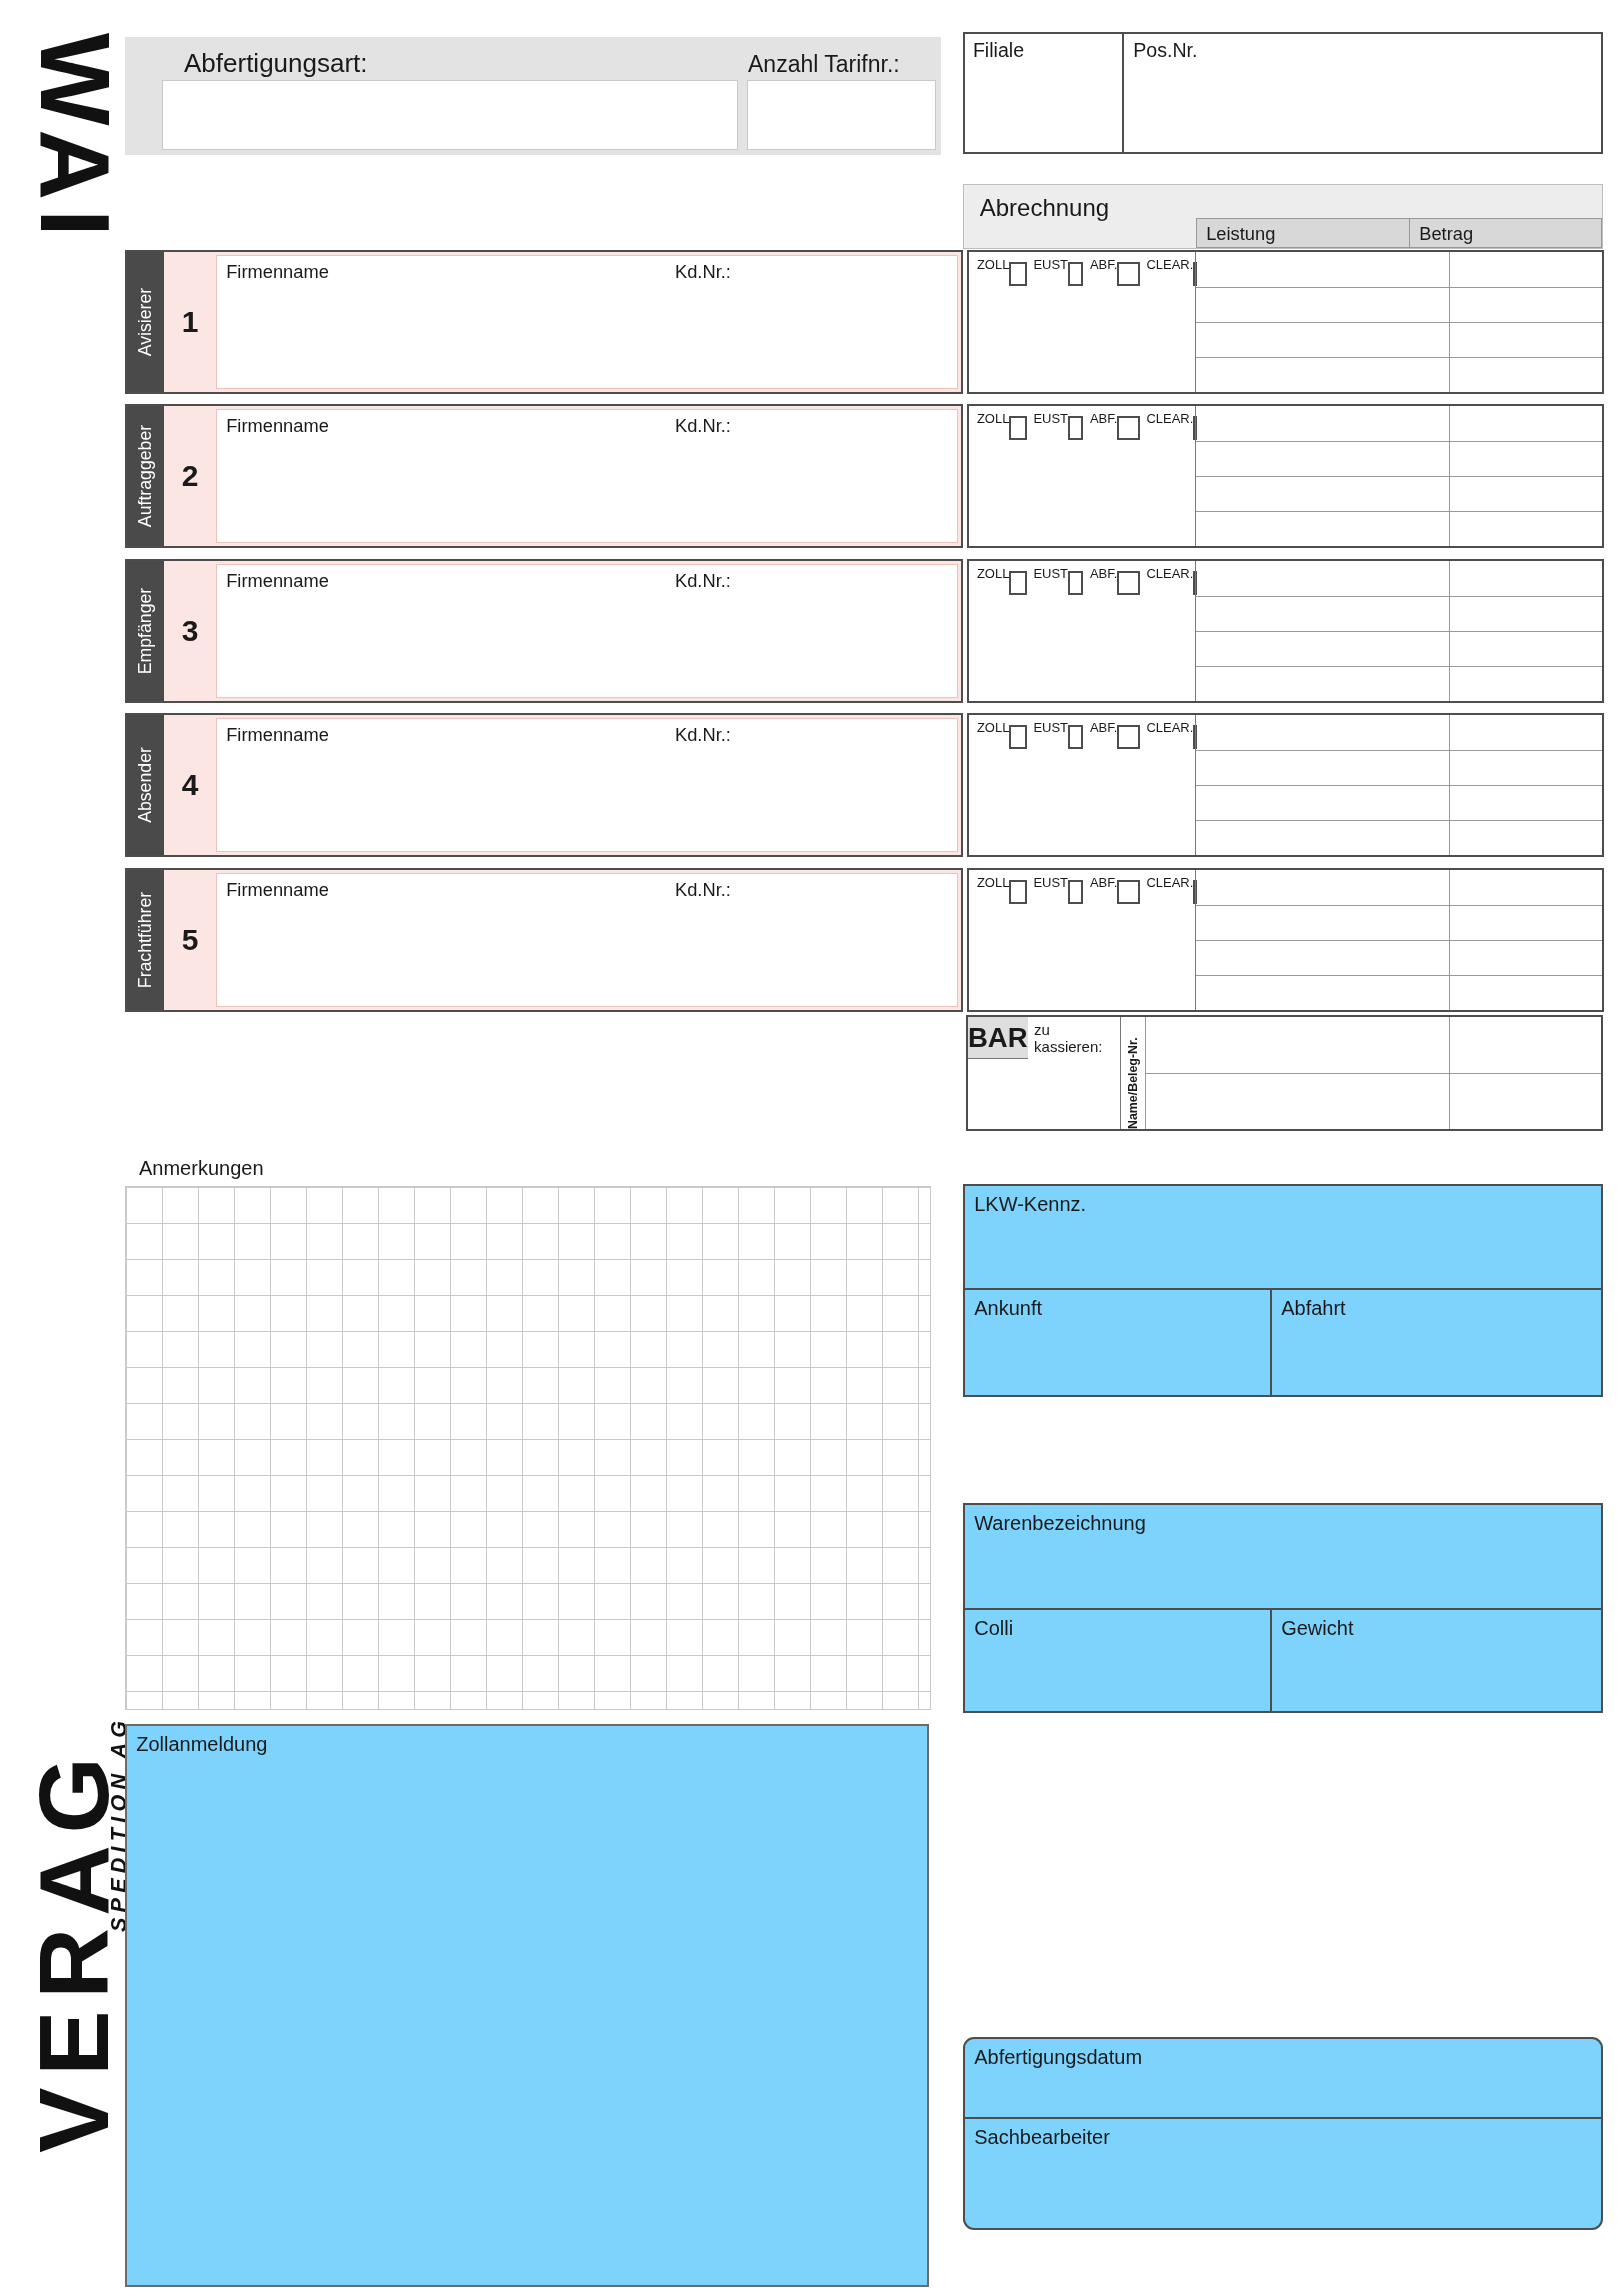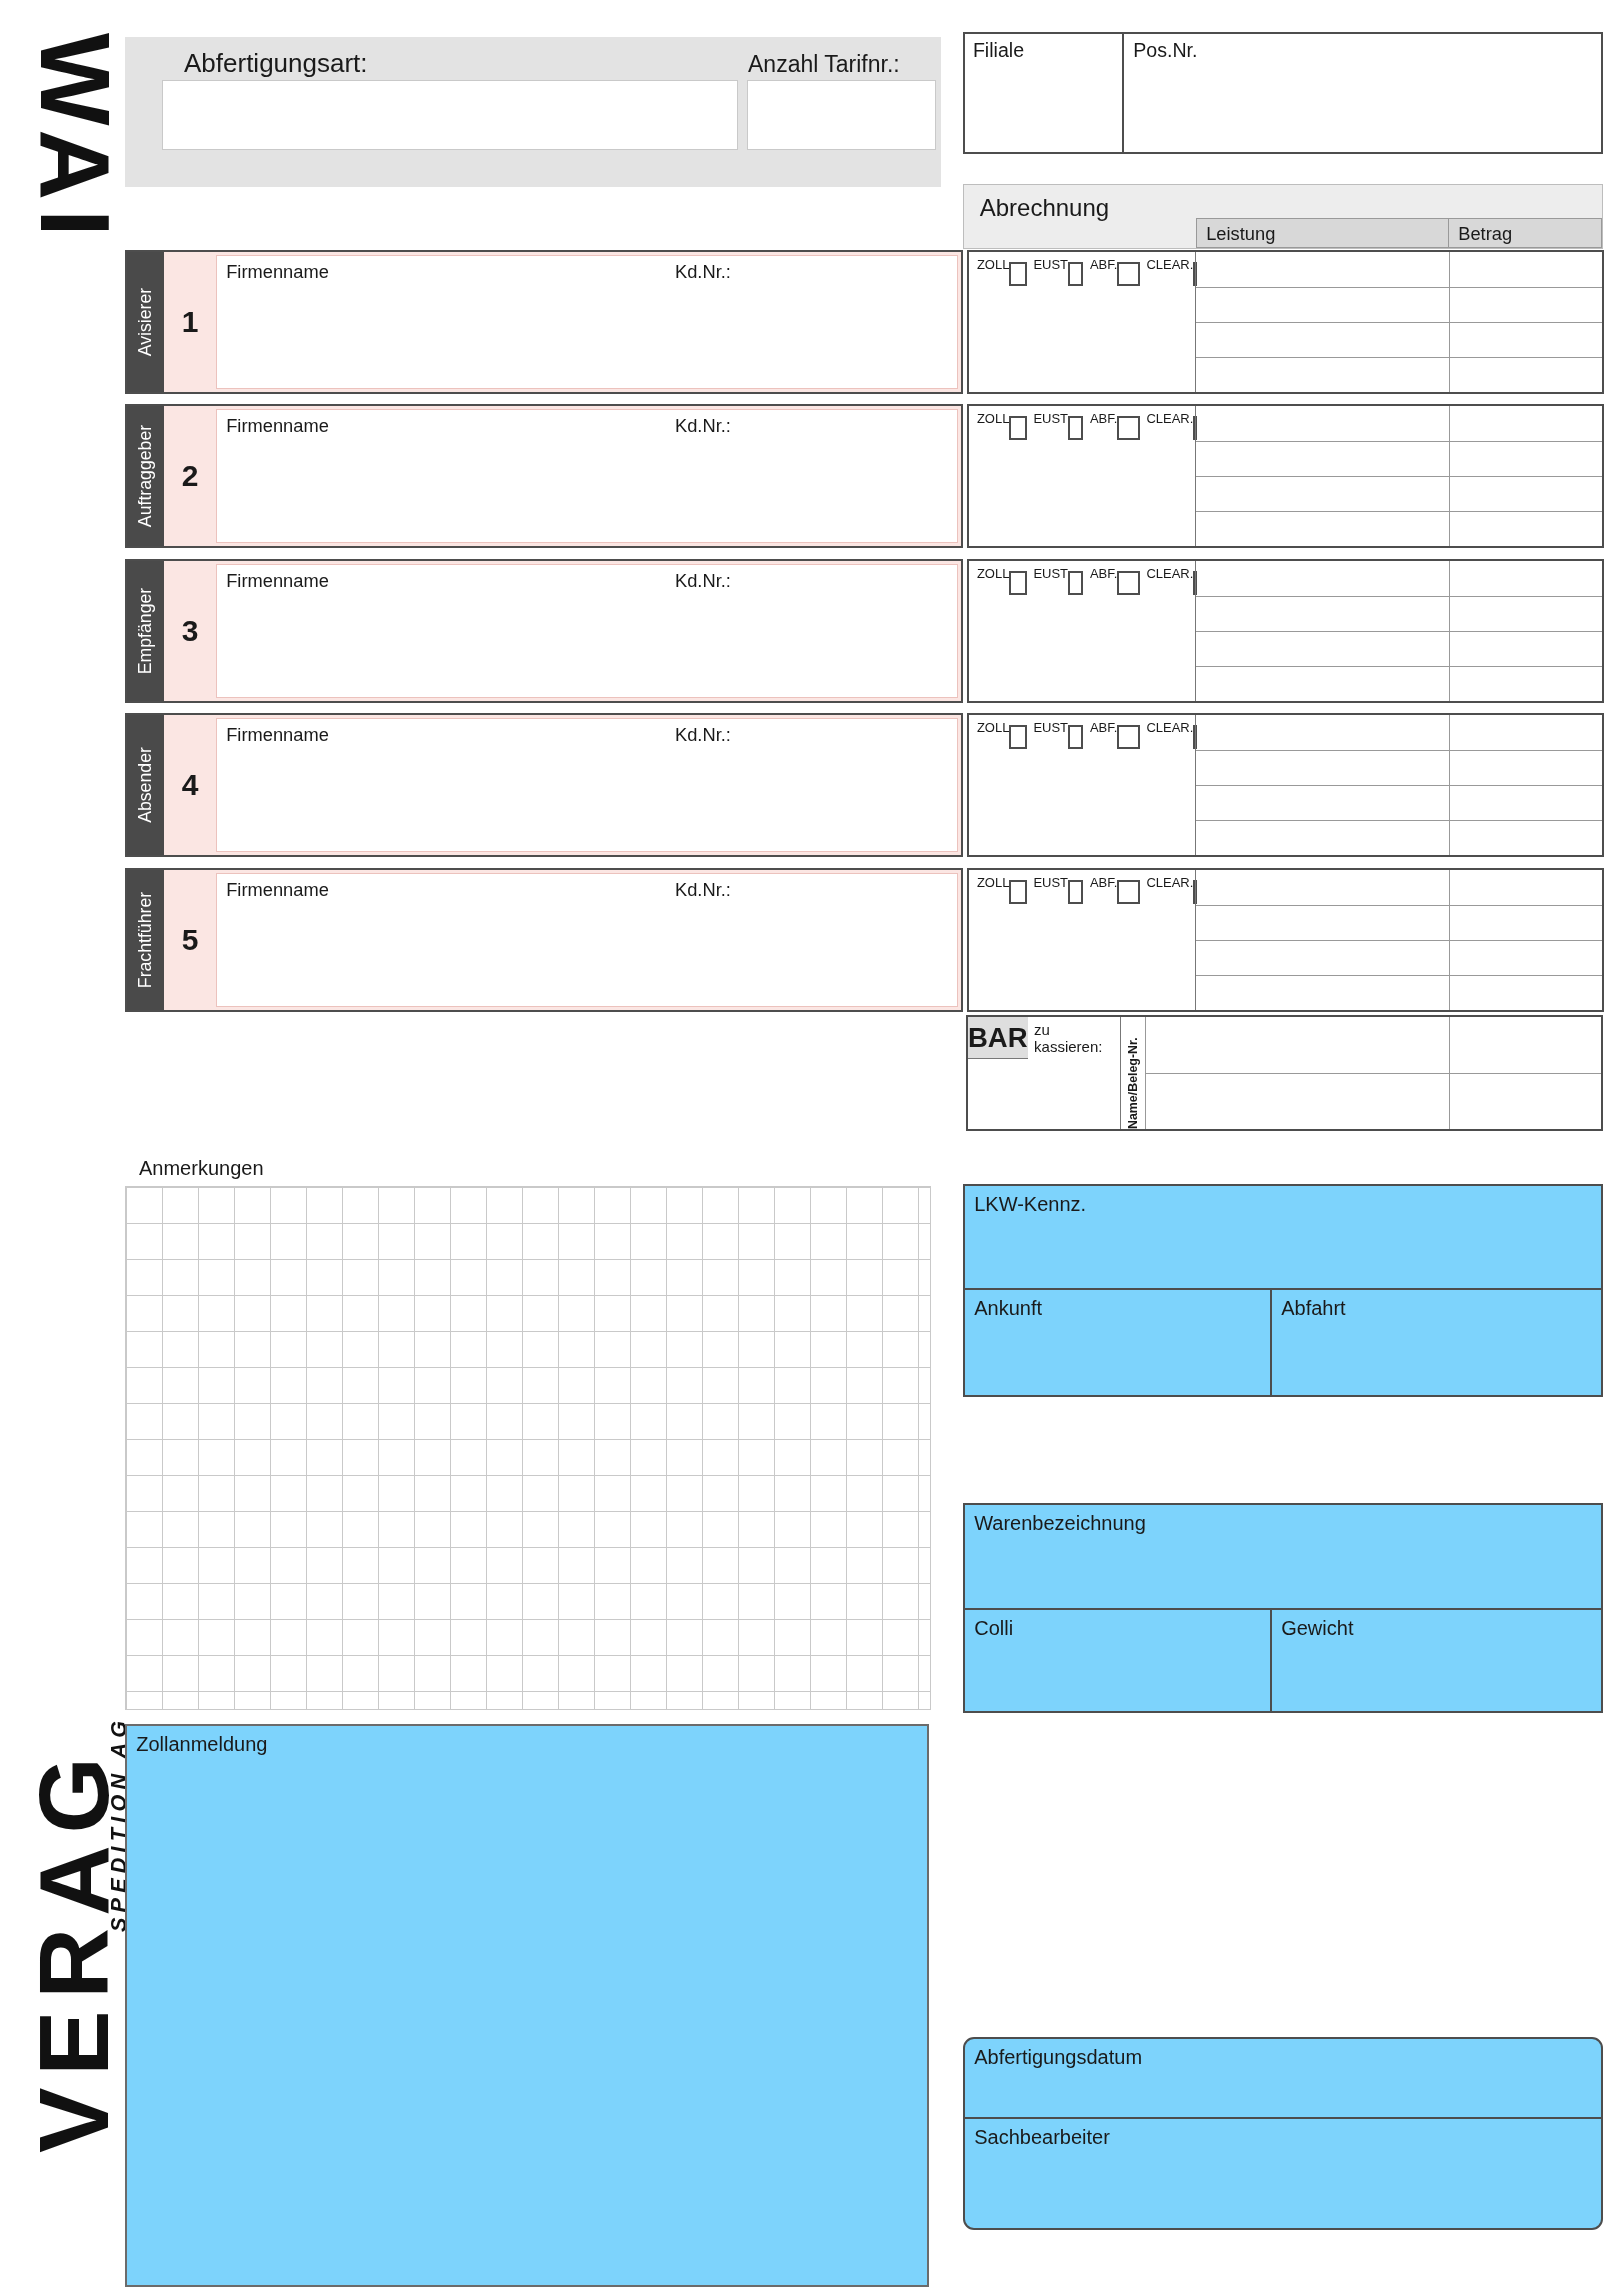--- a/index.html
+++ b/index.html
@@ -11,21 +11,21 @@
        transform-origin:0 0;transform:rotate(90deg);
        font-size:98px;font-weight:900;letter-spacing:9.2px;line-height:92px;color:#111;}
   .verag{position:absolute;left:25px;top:2153px;width:425px;height:98px;
        transform-origin:0 0;transform:rotate(-90deg);
        font-size:98px;font-weight:900;letter-spacing:11.8px;line-height:98px;color:#111;}
   .spedition{position:absolute;left:105px;top:1932px;width:245px;height:27.5px;
        transform-origin:0 0;transform:rotate(-90deg);
        font-size:21.6px;font-weight:bold;font-style:italic;letter-spacing:5.2px;line-height:27.5px;color:#111;}
 
   
-  .band{position:absolute;left:125px;top:37px;width:816px;height:150px;background:#e3e3e3;}
+  .band{position:absolute;left:125px;top:37px;width:816px;height:118px;background:#e3e3e3;}
   .band-label{position:absolute;font-size:26px;}
   .lbl-abf{left:59px;top:10.5px;}
   .lbl-anz{left:623px;top:14.4px;font-size:23px;}
   .input-box{position:absolute;background:#fff;border:1.3px solid #c9c9c9;}
   .abf-box{left:37px;top:43px;width:574px;height:68px;}
   .anz-box{left:622px;top:43px;width:187px;height:68px;}
 
   
   .filiale-block{position:absolute;left:963px;top:32px;width:640px;height:122px;
        border:2px solid #4d4d4d;display:flex;box-sizing:border-box;background:#fff;}
@@ -33,21 +33,21 @@
   .pos-cell{flex:1;padding:5.2px 9.2px;box-sizing:border-box;}
   .cell-label{font-size:19.6px;}
 
   
   .abr-header{position:absolute;left:963px;top:184px;width:640px;height:65px;
        background:#ededed;border:0.7px solid #bdbdbd;box-sizing:border-box;}
   .abr-title{position:absolute;left:15.7px;top:9.2px;font-size:24px;}
   .abr-cols{position:absolute;left:232px;bottom:0;right:0;height:30px;display:flex;}
   .abr-col{background:#d8d8d8;border:1.3px solid #999;box-sizing:border-box;
        font-size:18.3px;padding:3.9px 0 0 9.2px;}
-  .abr-col-l{width:253px;flex:none;}
+  .abr-col-l{width:214px;flex:none;}
   .abr-col-b{flex:1;border-left:none;}
 
   
   .party-row{position:absolute;left:125px;width:1478px;height:144px;}
   .party-left{position:absolute;left:0;top:0;width:838px;height:144px;
        border:2px solid #4d4d4d;box-sizing:border-box;display:flex;background:#fbe6e3;}
   .role-bar{width:37px;flex:none;background:#4a4a4a;position:relative;}
   .role-text{position:absolute;top:0;left:0;width:140px;height:37px;
        transform-origin:0 0;transform:rotate(-90deg) translateX(-140px);
        color:#fff;font-size:17.7px;display:flex;align-items:center;justify-content:center;}

